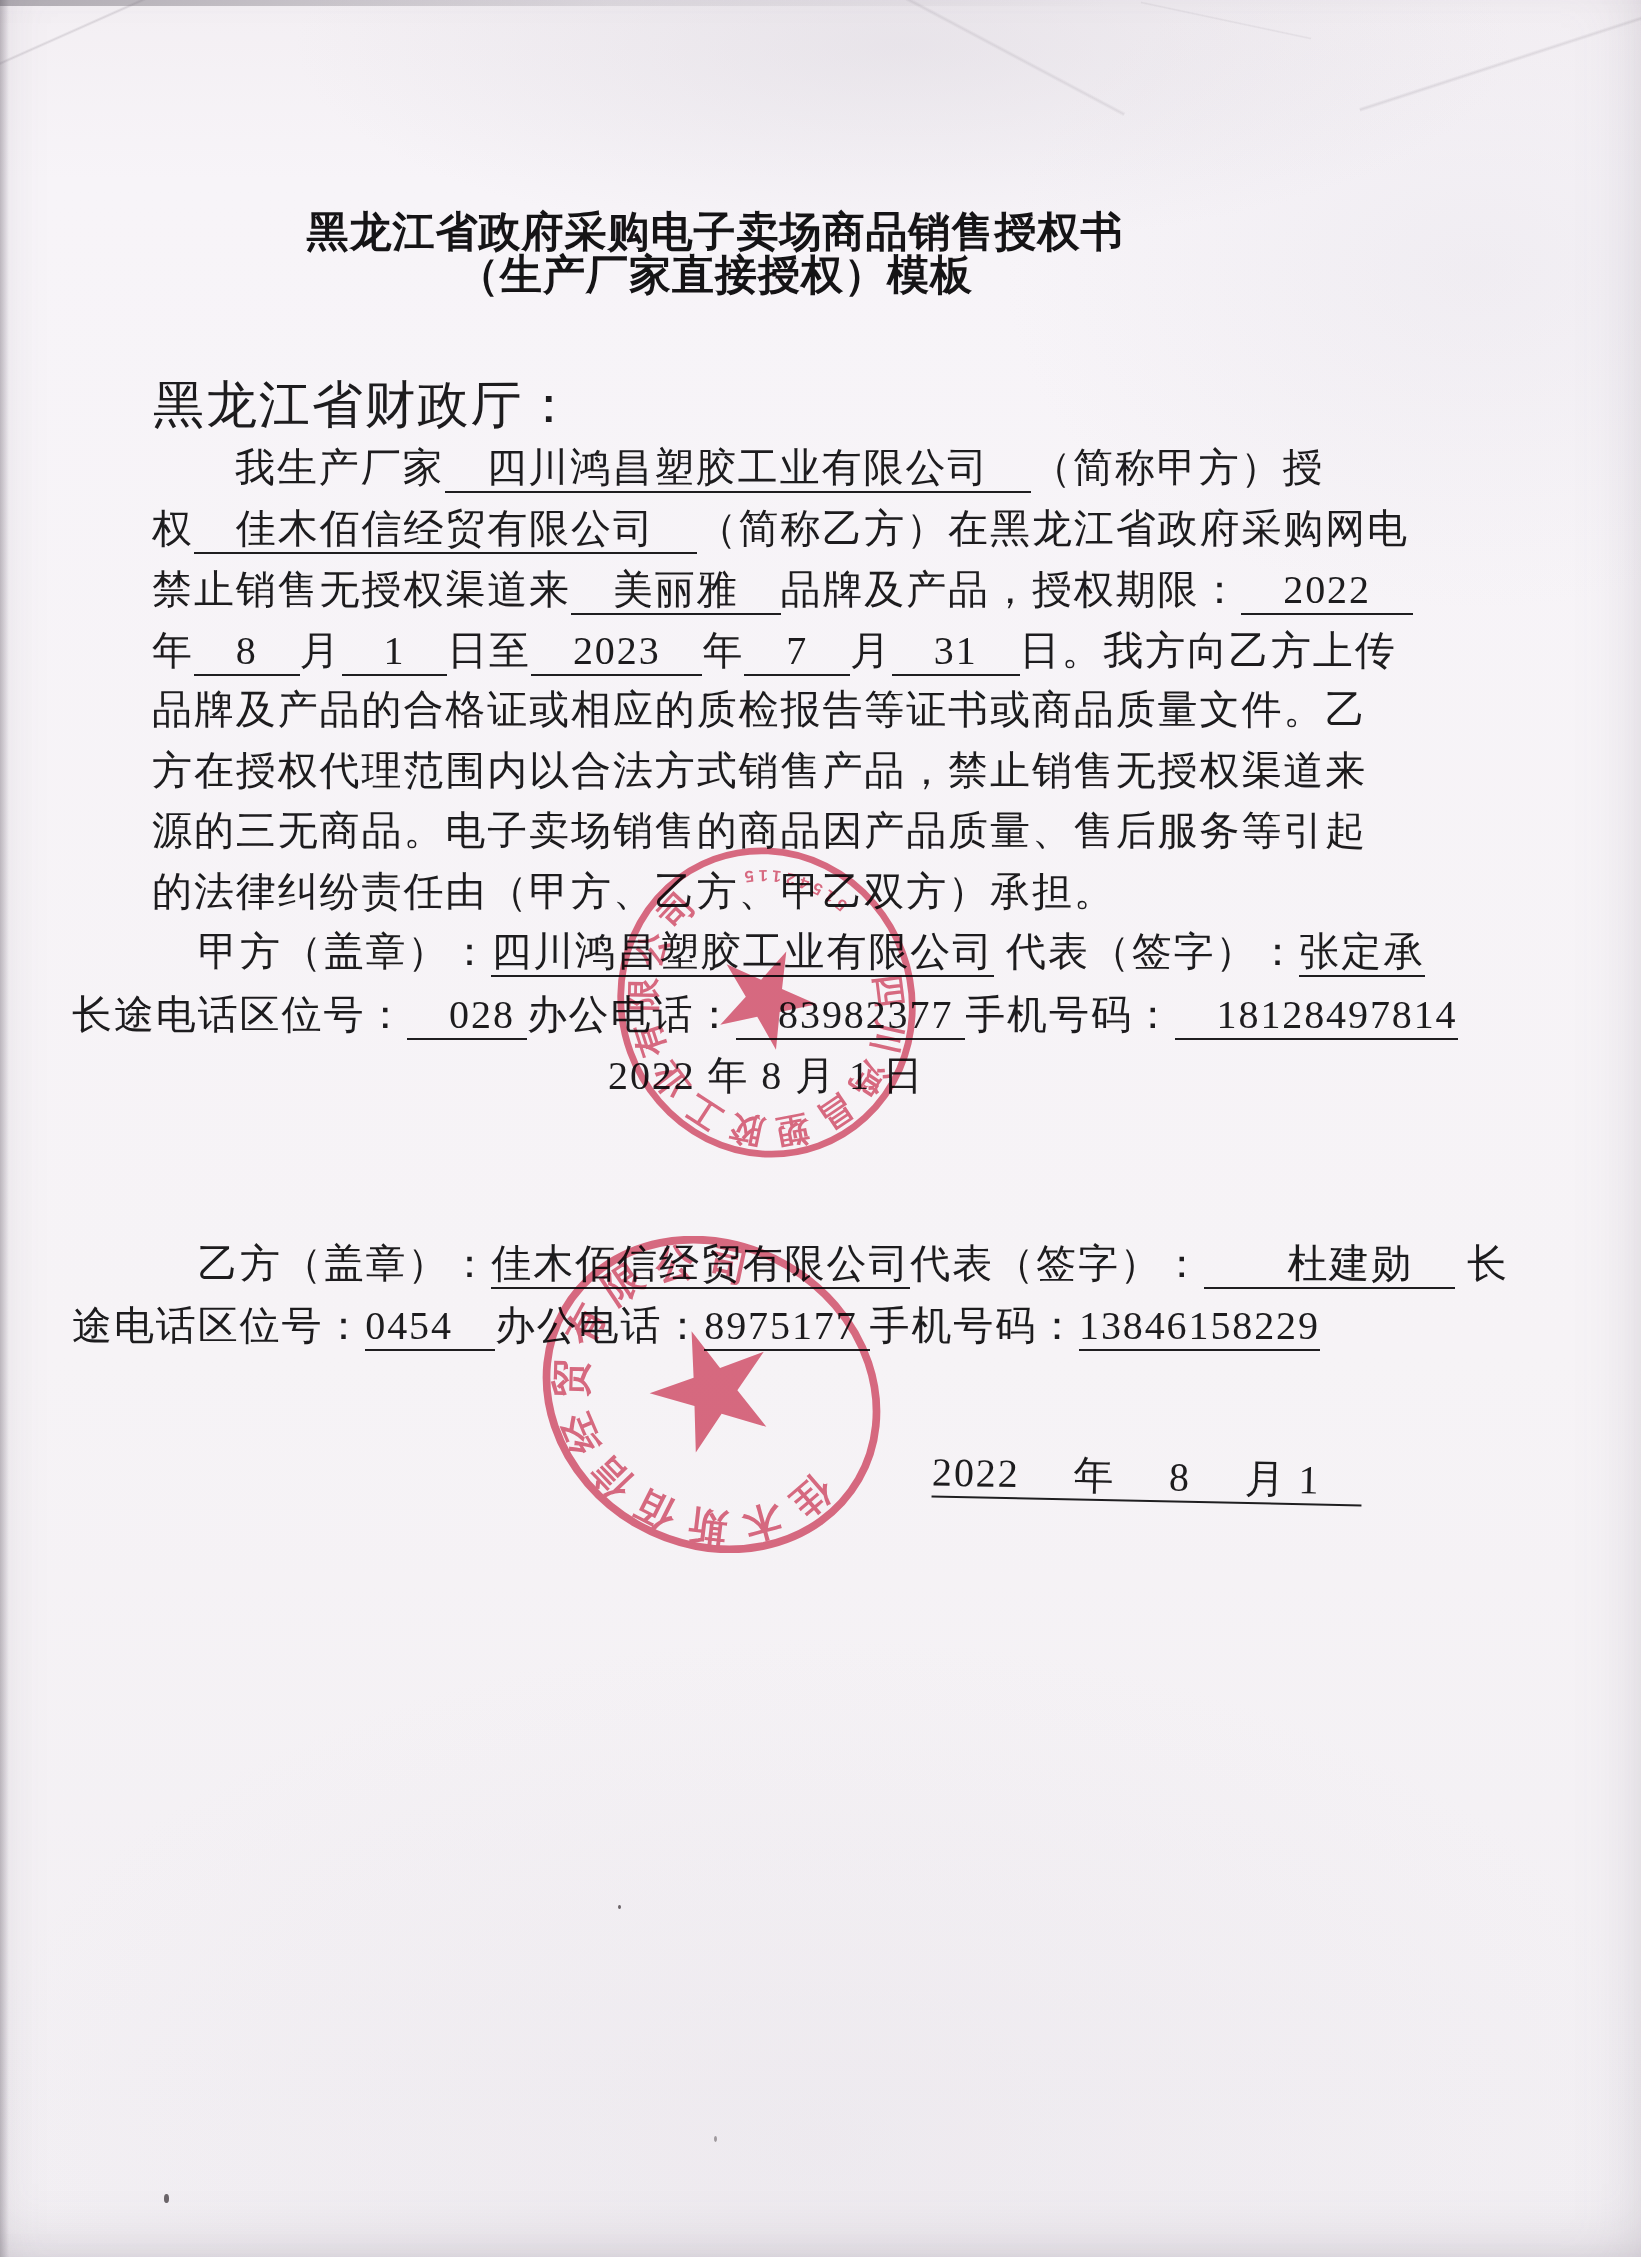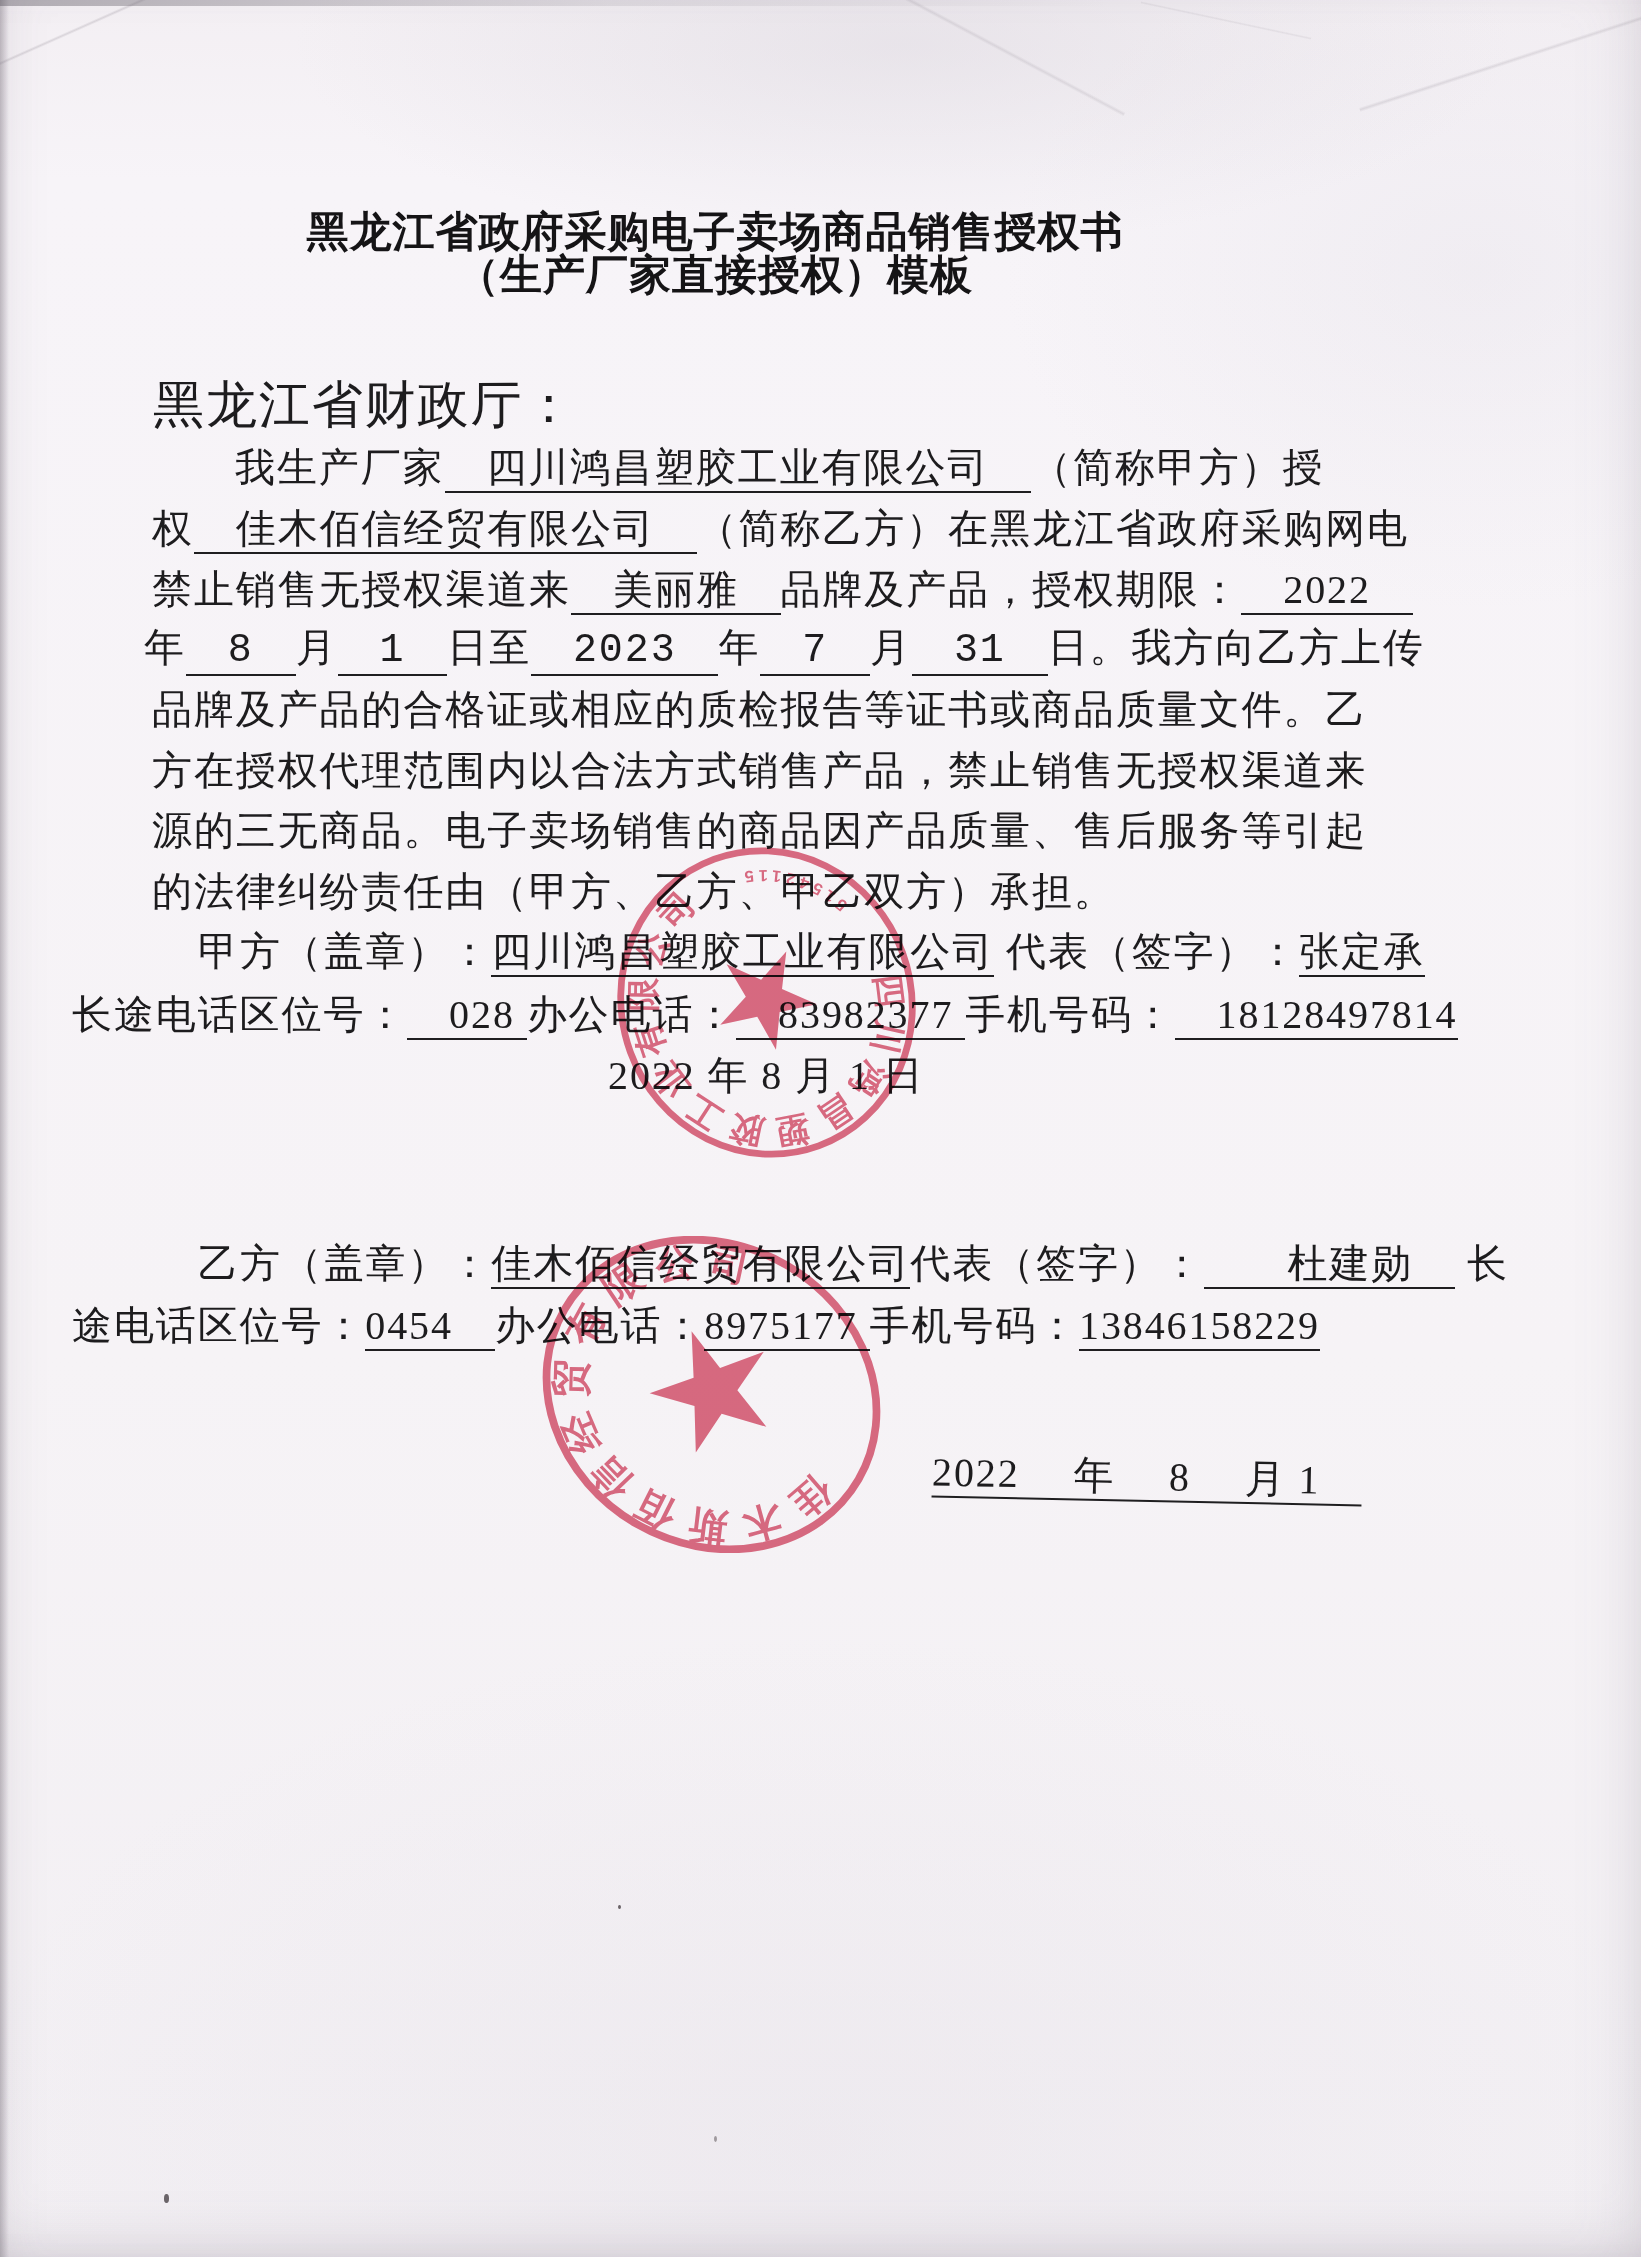--- a/index.html
+++ b/index.html
@@ -38,21 +38,21 @@
   .title{position:absolute;left:232px;width:966px;text-align:center;
     font-family:"Liberation Sans","DejaVu Sans",sans-serif;font-weight:bold;
     font-size:42px;color:#151416;letter-spacing:1px;white-space:nowrap;}
   #title-line1{top:182px;margin-top:22px;}
   #title-line2{top:247px;}
   #salutation{position:absolute;left:153px;top:371px;font-size:51px;color:#1d1c1e;letter-spacing:1.9px;}
 
   .line-1{left:235px;top:444px;}
   .line-2{left:152px;top:505px;}
   .line-3{left:152px;top:566px;}
-  .line-4{left:144px;top:627px;font-family:Liberation Mono, monospace;}
+  .line-4{left:152px;top:627px;}
   .line-5{left:152px;top:686px;}
   .line-6{left:152px;top:747px;text-align:center;}
   .line-7{left:152px;top:807px;}
   .line-8{left:152px;top:868px;}
   .line-9{left:198px;top:928px;}
   .line-10{left:72px;top:991px;}
   .line-11{left:608px;top:1052px;}
   .line-12{left:198px;top:1240px;}
   .line-13{left:72px;top:1302px;}
   .line-14{left:932px;top:1453px;transform:rotate(1.2deg);}

